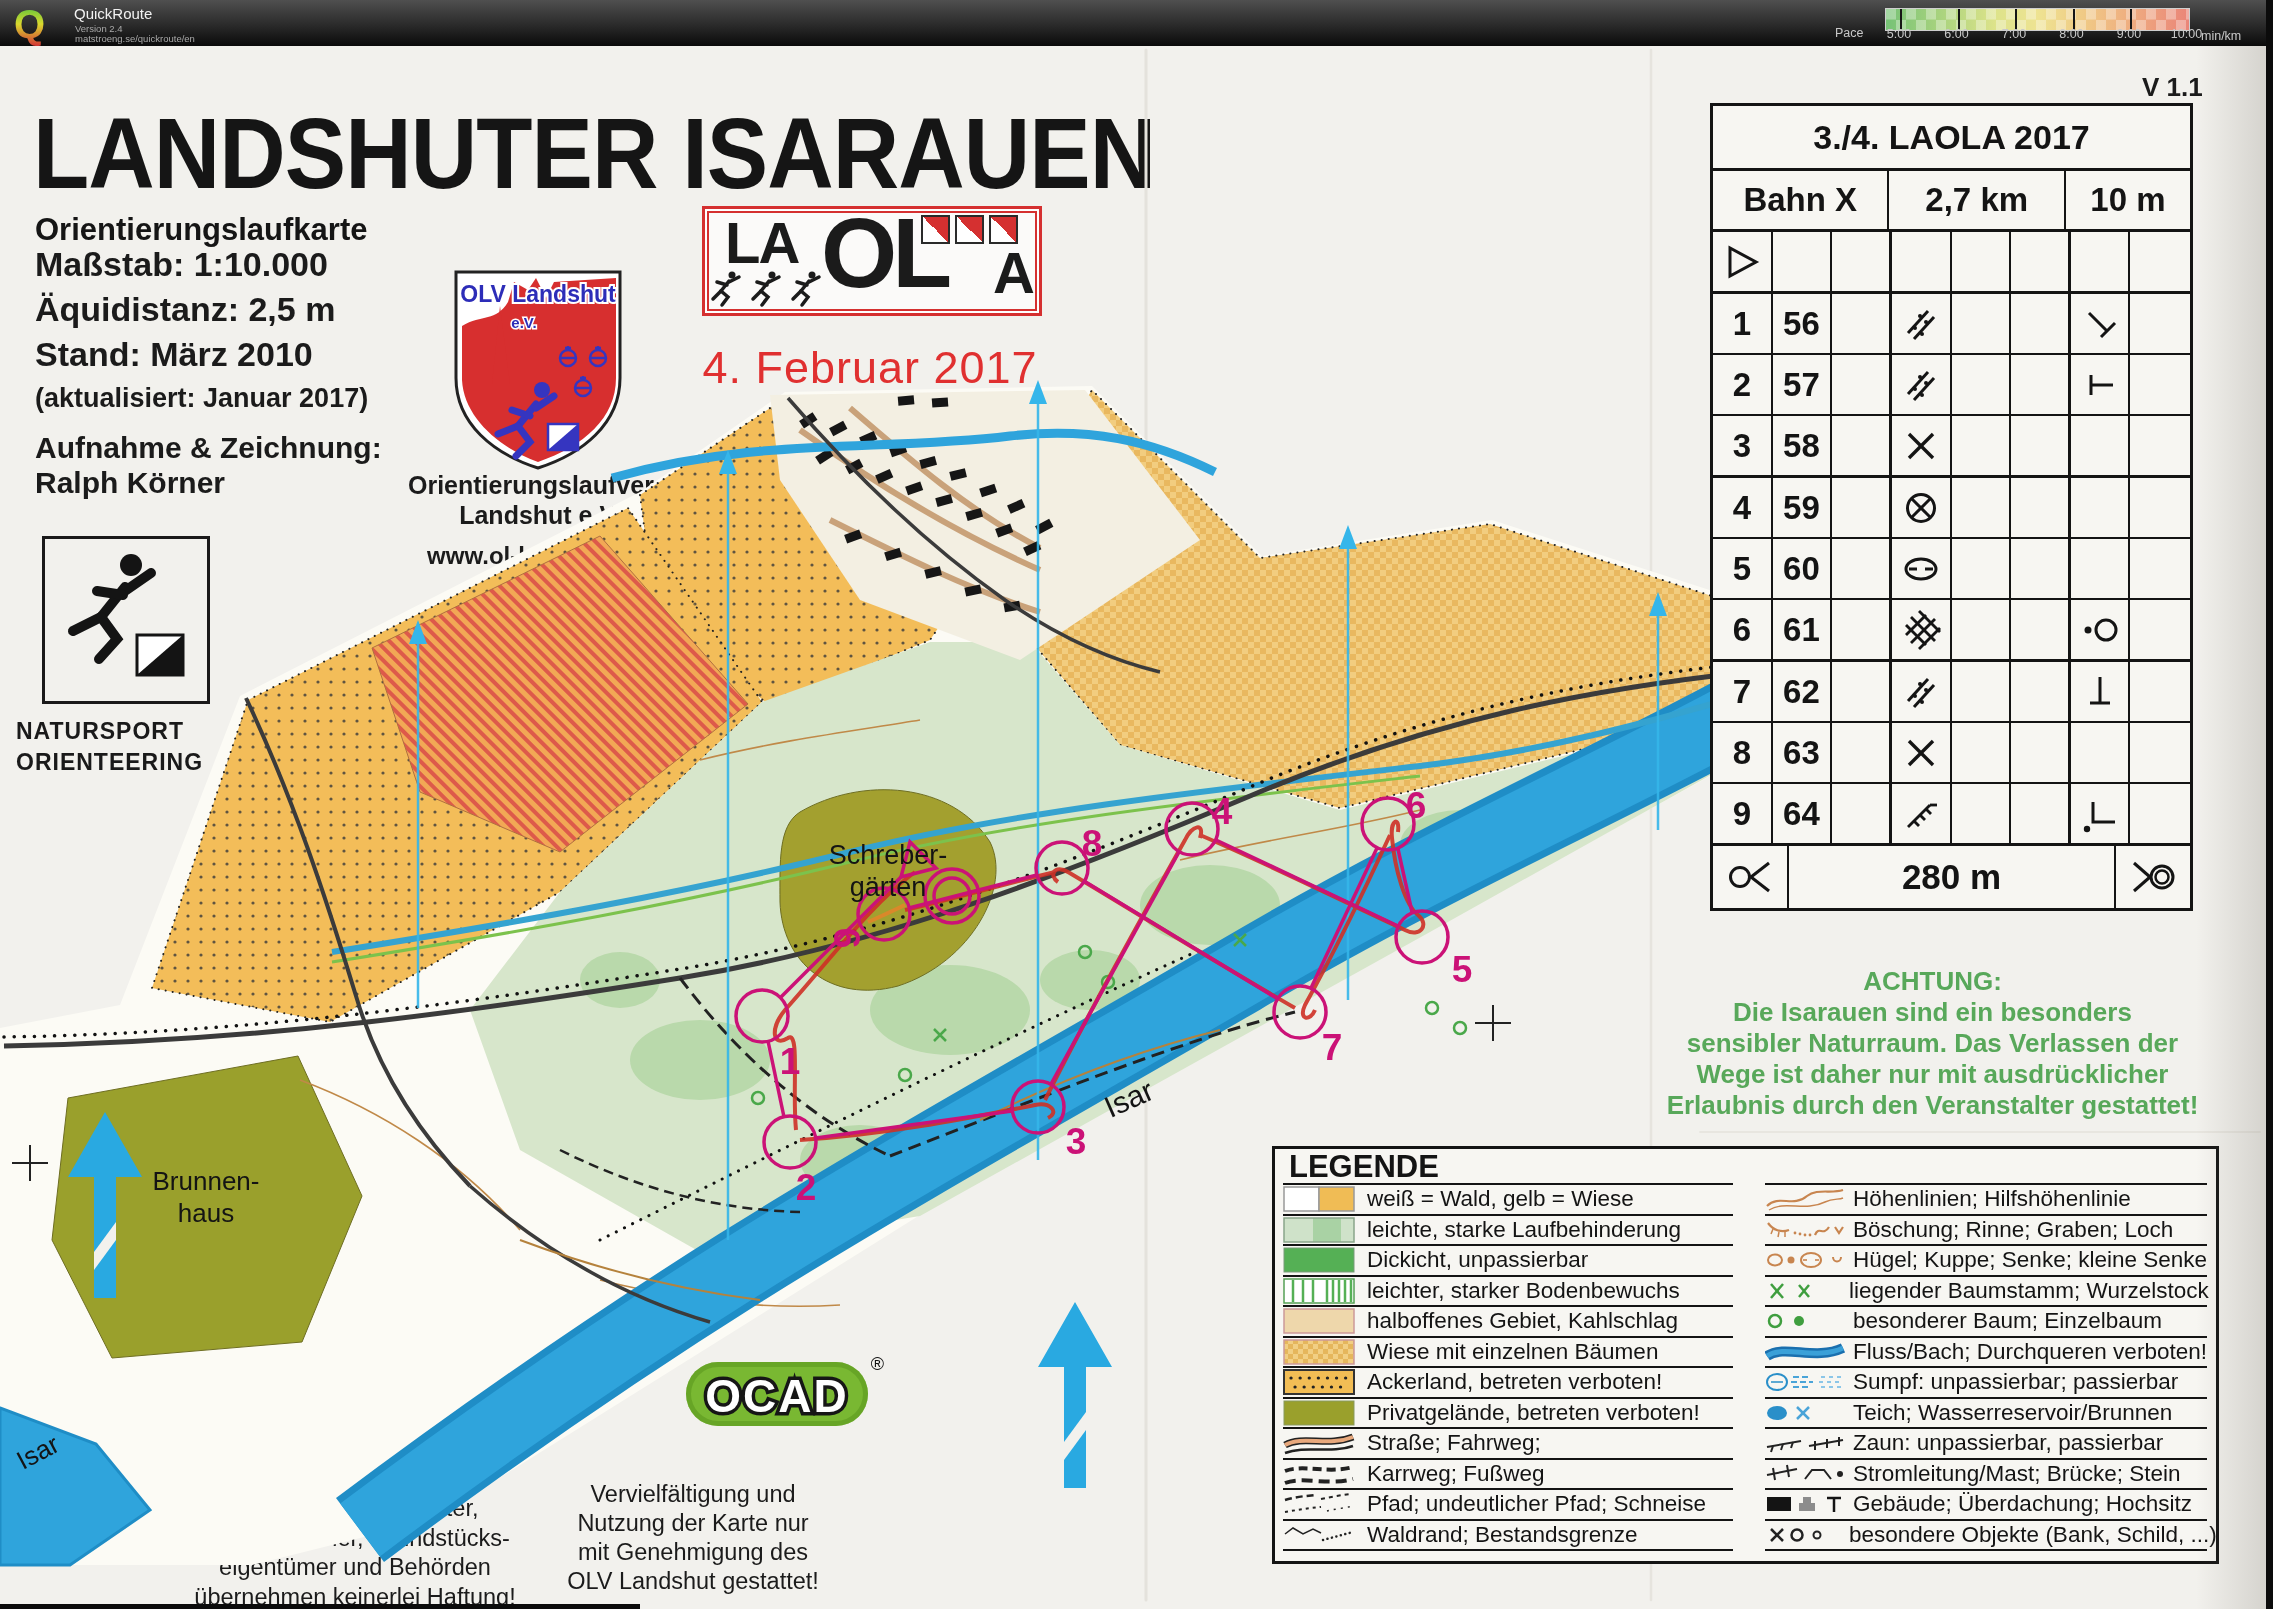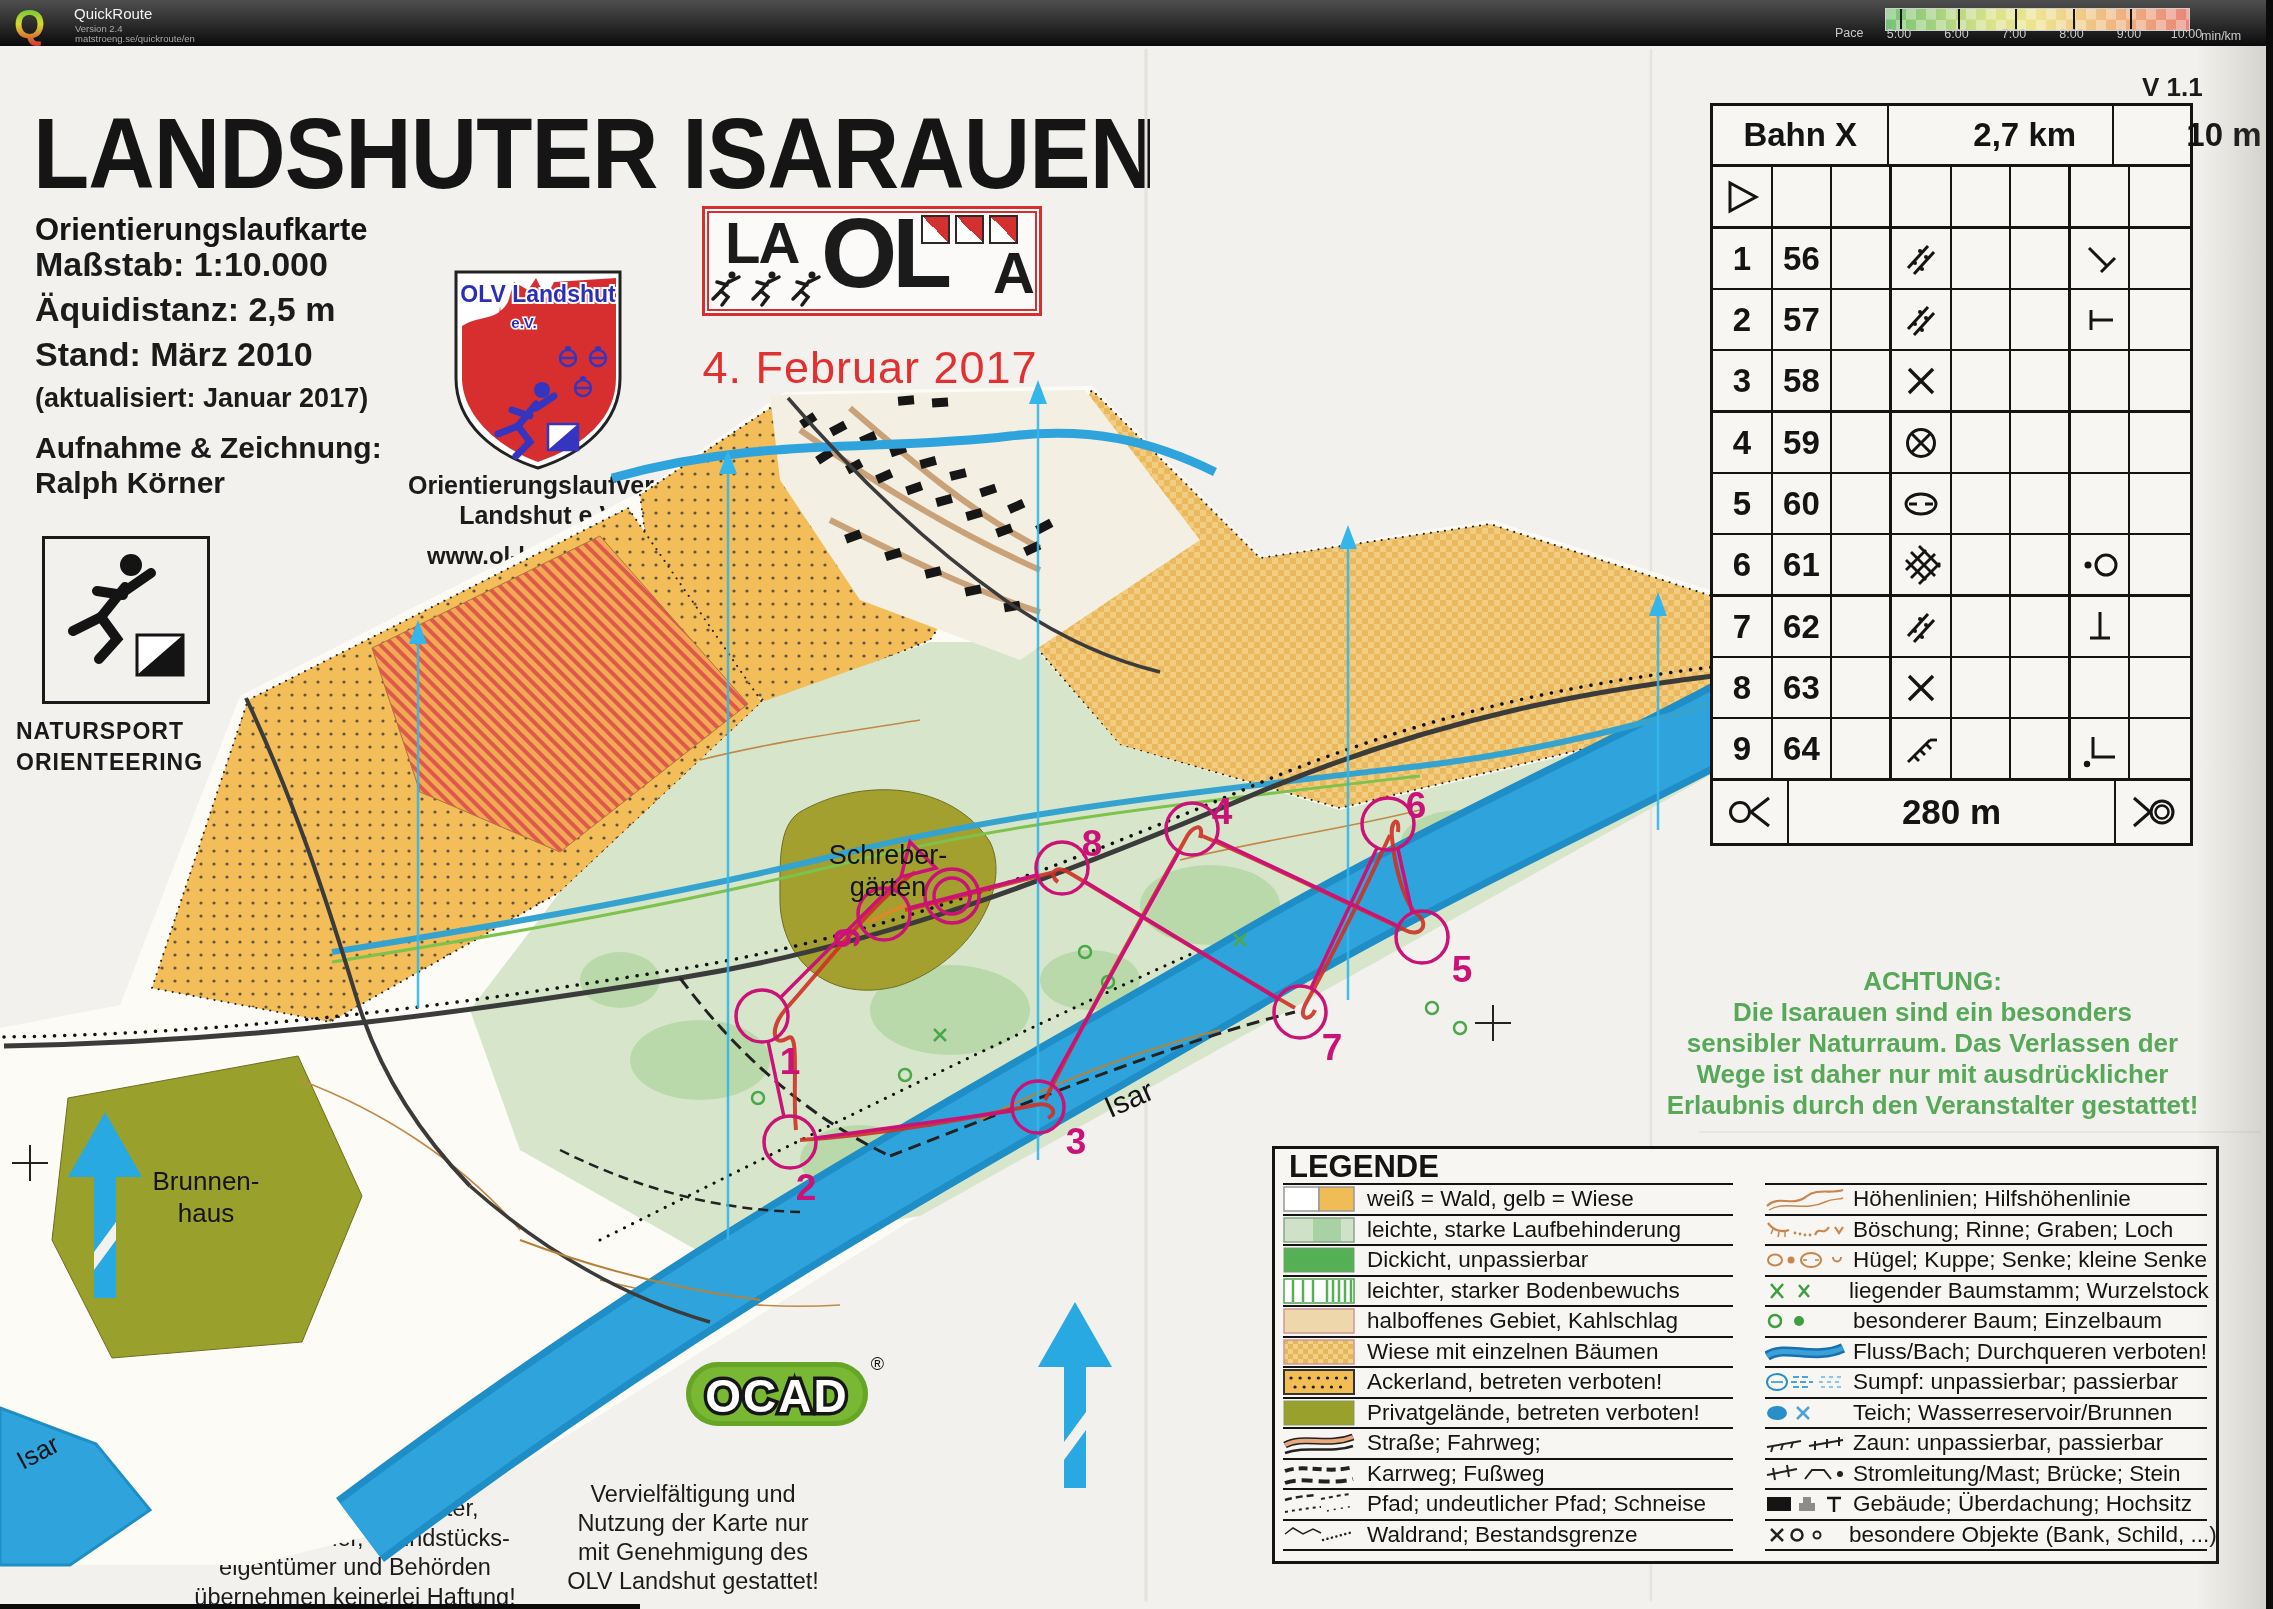--- a/index.html
+++ b/index.html
@@ -60,21 +60,21 @@
     background:linear-gradient(to bottom left,#d53030 50%,#ffffff 50%);}
   .laola-tag{position:absolute;left:700px;top:318px;width:340px;text-align:center;font-size:19.5px;font-weight:bold;color:#1b1b1b;}
   .laola-date{position:absolute;left:690px;top:342px;width:360px;text-align:center;font-size:45px;color:#e03030;letter-spacing:1px;}
 
   .vlabel{position:absolute;left:2142px;top:72px;font-size:26px;font-weight:bold;color:#1b1b1b;}
 
   
   .ctable{position:absolute;left:1710px;top:103px;width:477px;border:3px solid #141414;
     background:#f7f6f2;color:#141414;font-weight:bold;z-index:10;}
   .ct-title{height:62px;border-bottom:3px solid #141414;display:flex;align-items:center;justify-content:center;font-size:34px;}
-  .ct-head{display:grid;grid-template-columns:37% 37% 26%;height:58px;border-bottom:3px solid #141414;gap:48px;}
+  .ct-head{display:grid;grid-template-columns:37% 37% 26%;height:58px;border-bottom:3px solid #141414;}
   .ct-head div{display:flex;align-items:center;justify-content:center;font-size:33px;border-right:2px solid #141414;}
   .ct-head div:last-child{border-right:none;}
   .ct-row{display:grid;grid-template-columns:repeat(8,1fr);height:59px;border-bottom:2px solid #141414;}
   .ct-row.thick{border-bottom-width:3px;}
   .ct-cell{display:flex;align-items:center;justify-content:center;font-size:33px;border-right:2px solid #141414;overflow:hidden;}
   .ct-cell:nth-child(3),.ct-cell:nth-child(6){border-right-width:3px;}
   .ct-cell:last-child{border-right:none;}
   .ct-finish{display:grid;grid-template-columns:76px 1fr 76px;height:62px;}
   .ct-finish div{display:flex;align-items:center;justify-content:center;font-size:35px;}
   .ct-finish .fl{border-right:2px solid #141414;}
@@ -445,20 +445,21 @@
         <circle cx="63" cy="6" r="3.5" fill="#1b1b1b"></circle>
       <use href="#lr" x="80"></use>
         <circle cx="103" cy="6" r="3.5" fill="#1b1b1b"></circle>
     </svg>
   </div>
   <div class="laola-date">4. Februar 2017</div>
 
   <div class="vlabel">V 1.1</div>
 
   <div class="ctable">
+    <div class="ct-title">3./4. LAOLA 2017</div>
     <div class="ct-head">
       <div>Bahn X</div>
       <div>2,7 km</div>
       <div>10 m</div>
     </div>
     <div id="ct-rows">
         <div class="ct-row thick">
           <div class="ct-cell">
             <svg width="42" height="42" viewBox="0 0 42 42">
               <polygon points="9,7 9,35 35,21" fill="none" stroke="#141414" stroke-width="3"></polygon>

